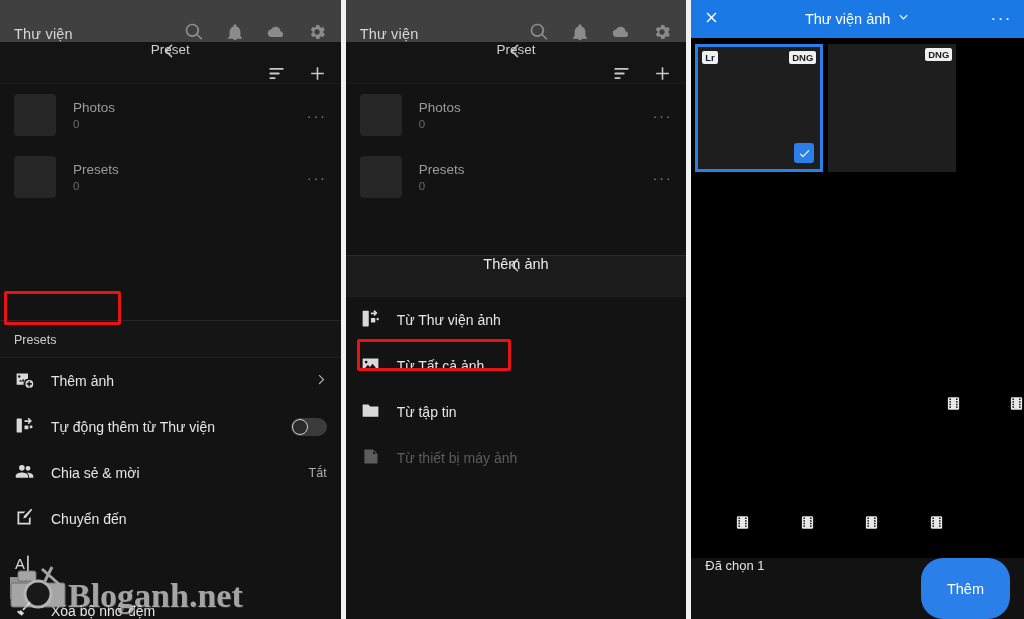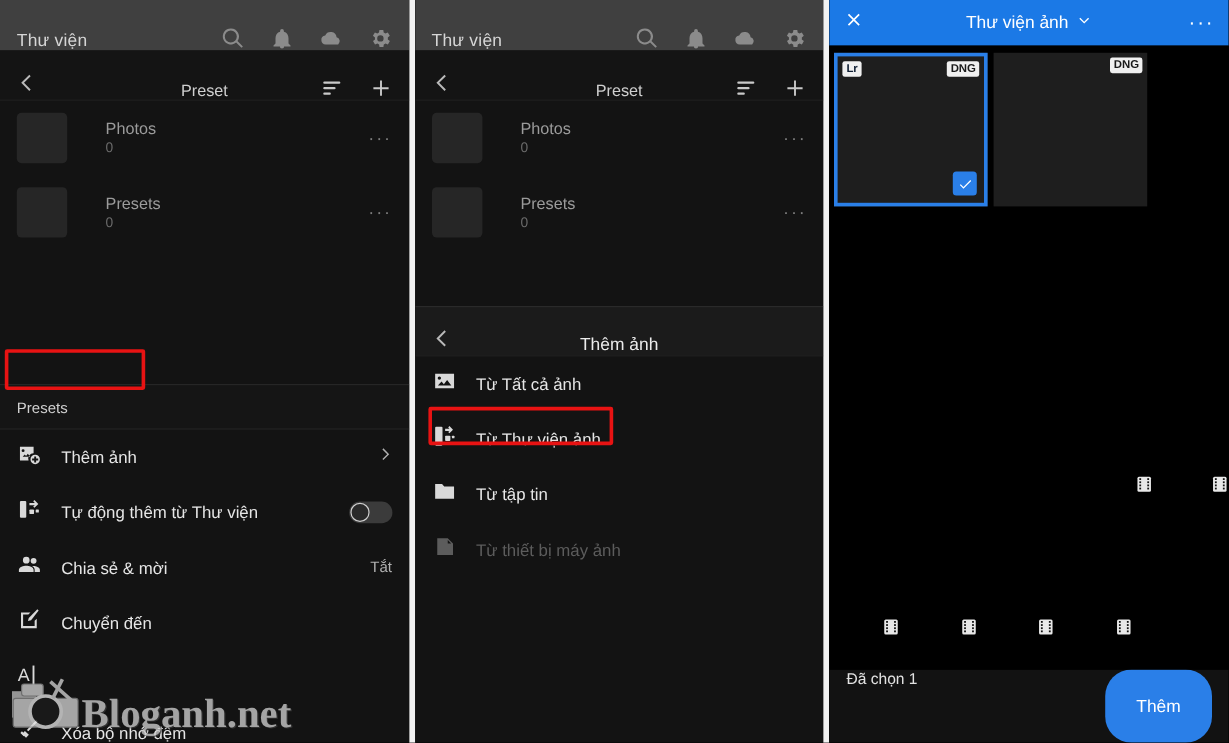--- a/index.html
+++ b/index.html
@@ -32,44 +32,45 @@
   }
   .appbar-title {
     color: #d6d6d6; font-size: 14.5px; letter-spacing: .2px;
     flex: 1;
   }
   .appbar-icons { display: flex; align-items: center; gap: 21px; }
   .ic { width: 20px; height: 20px; display: block; fill: #8b8b8b; }
 
   
   .subbar {
-    height: 42px; display: flex; align-items: flex-end;
+    height: 42px; display: flex; align-items: center;
     padding: 0 14px; position: relative;
     background: #141414;
     border-bottom: 1px solid #1e1e1e;
+    flex-direction: column;
   }
   .subbar .back { width: 18px; height: 18px; fill:#b9b9b9; }
   .subbar-title {
     position: absolute; left: 0; right: 0; text-align: center;
     color: #cfcfcf; font-size: 13.5px; pointer-events: none;
   }
   .subbar-right { margin-left: auto; display: flex; align-items: center; gap: 22px; z-index: 2;}
   .subbar-right .ic { fill: #c9c9c9; width:19px; height:19px; }
 
   
   .coll-row {
     display: flex; align-items: center;
     padding: 9px 14px 9px 14px;
     height: 62px;
   }
   .coll-thumb {
     width: 42px; height: 42px; border-radius: 4px;
     background: #262626; flex: 0 0 42px;
   }
-  .coll-txt { margin-left: 32px; flex: 1; }
+  .coll-txt { margin-left: 17px; flex: 1; }
   .coll-name { color: #9b9b9b; font-size: 13.5px; line-height: 17px; }
   .coll-count { color: #6a6a6a; font-size: 11.5px; line-height: 15px; margin-top: 1px;}
   .dots { color: #7d7d7d; font-size: 15px; letter-spacing: 1.6px; }
 
   
   .section-label {
     color: #cfcfcf; font-size: 12.5px;
     padding: 12px 14px 10px 14px;
     border-top: 1px solid #262626;
     border-bottom: 1px solid #232323;
@@ -391,33 +392,33 @@
 
     <div class="subbar" style="border-top:1px solid #2a2a2a;background:#1b1b1b;">
       <span><svg class="back" viewBox="0 0 24 24">
             <path d="M15.4 4.6L13.9 3l-9 9 9 9 1.5-1.6L8 12z"></path>
           </svg></span>
       <div class="subbar-title" style="color:#ececec;font-size:14.5px;">Thêm ảnh</div>
     </div>
 
     <div class="menu-row">
       <span><svg class="menu-ic" viewBox="0 0 24 24">
-            <path d="M3 5h18v14H3zm2.6 11.4h12.8l-4-5.3-3.1 4-2.2-2.7zM7 7.6A1.6 1.6 0 108.6 9.2 1.6 1.6 0 007 7.6z"></path>
-          </svg></span>
-      <span class="menu-label">Từ Tất cả ảnh</span>
-    </div>
-
-    <div class="menu-row">
-      <span><svg class="menu-ic" viewBox="0 0 24 24">
             <rect x="3" y="3" width="7" height="18" rx="1"></rect>
             <path d="M12.5 5h4.2l-1.3-1.4 1.2-1.2 3.4 3.4-3.4 3.4-1.2-1.2L16.7 7h-4.2z"></path>
             <rect x="12.5" y="11.5" width="5" height="5" rx=".8"></rect>
             <rect x="19" y="11.5" width="2.4" height="2.4" rx=".5"></rect>
           </svg></span>
       <span class="menu-label">Từ Thư viện ảnh</span>
+    </div>
+
+    <div class="menu-row">
+      <span><svg class="menu-ic" viewBox="0 0 24 24">
+            <path d="M3 5h18v14H3zm2.6 11.4h12.8l-4-5.3-3.1 4-2.2-2.7zM7 7.6A1.6 1.6 0 108.6 9.2 1.6 1.6 0 007 7.6z"></path>
+          </svg></span>
+      <span class="menu-label">Từ Tất cả ảnh</span>
     </div>
 
     <div class="menu-row">
       <span><svg class="menu-ic" viewBox="0 0 24 24">
             <path d="M3 5h6.6l2 2.4H21V19H3z"></path>
           </svg></span>
       <span class="menu-label">Từ tập tin</span>
     </div>
 
     <div class="menu-row disabled">

